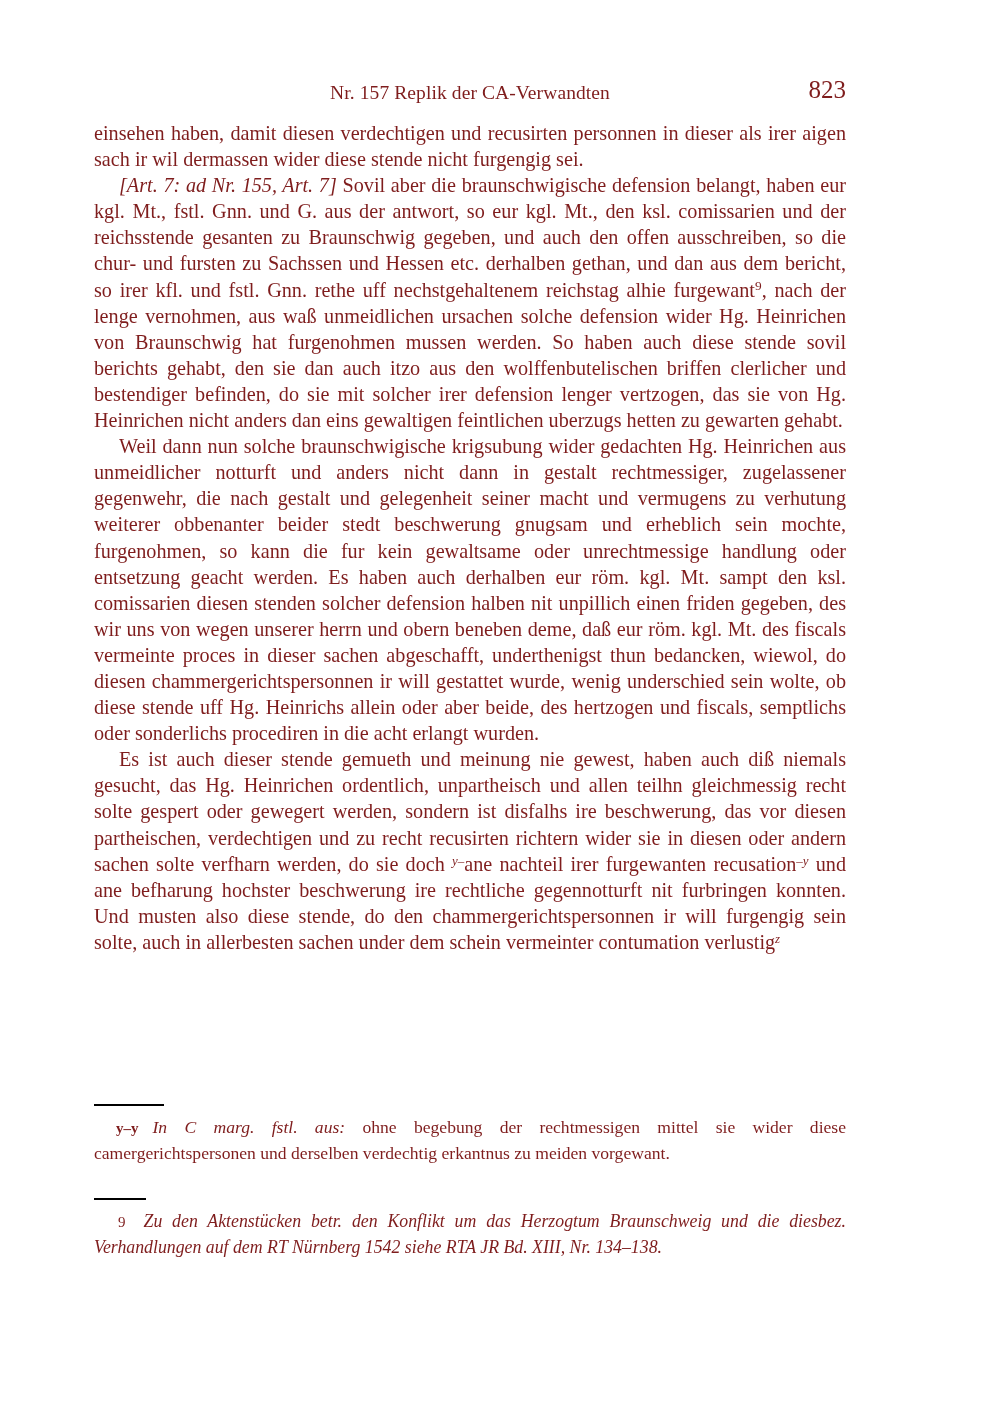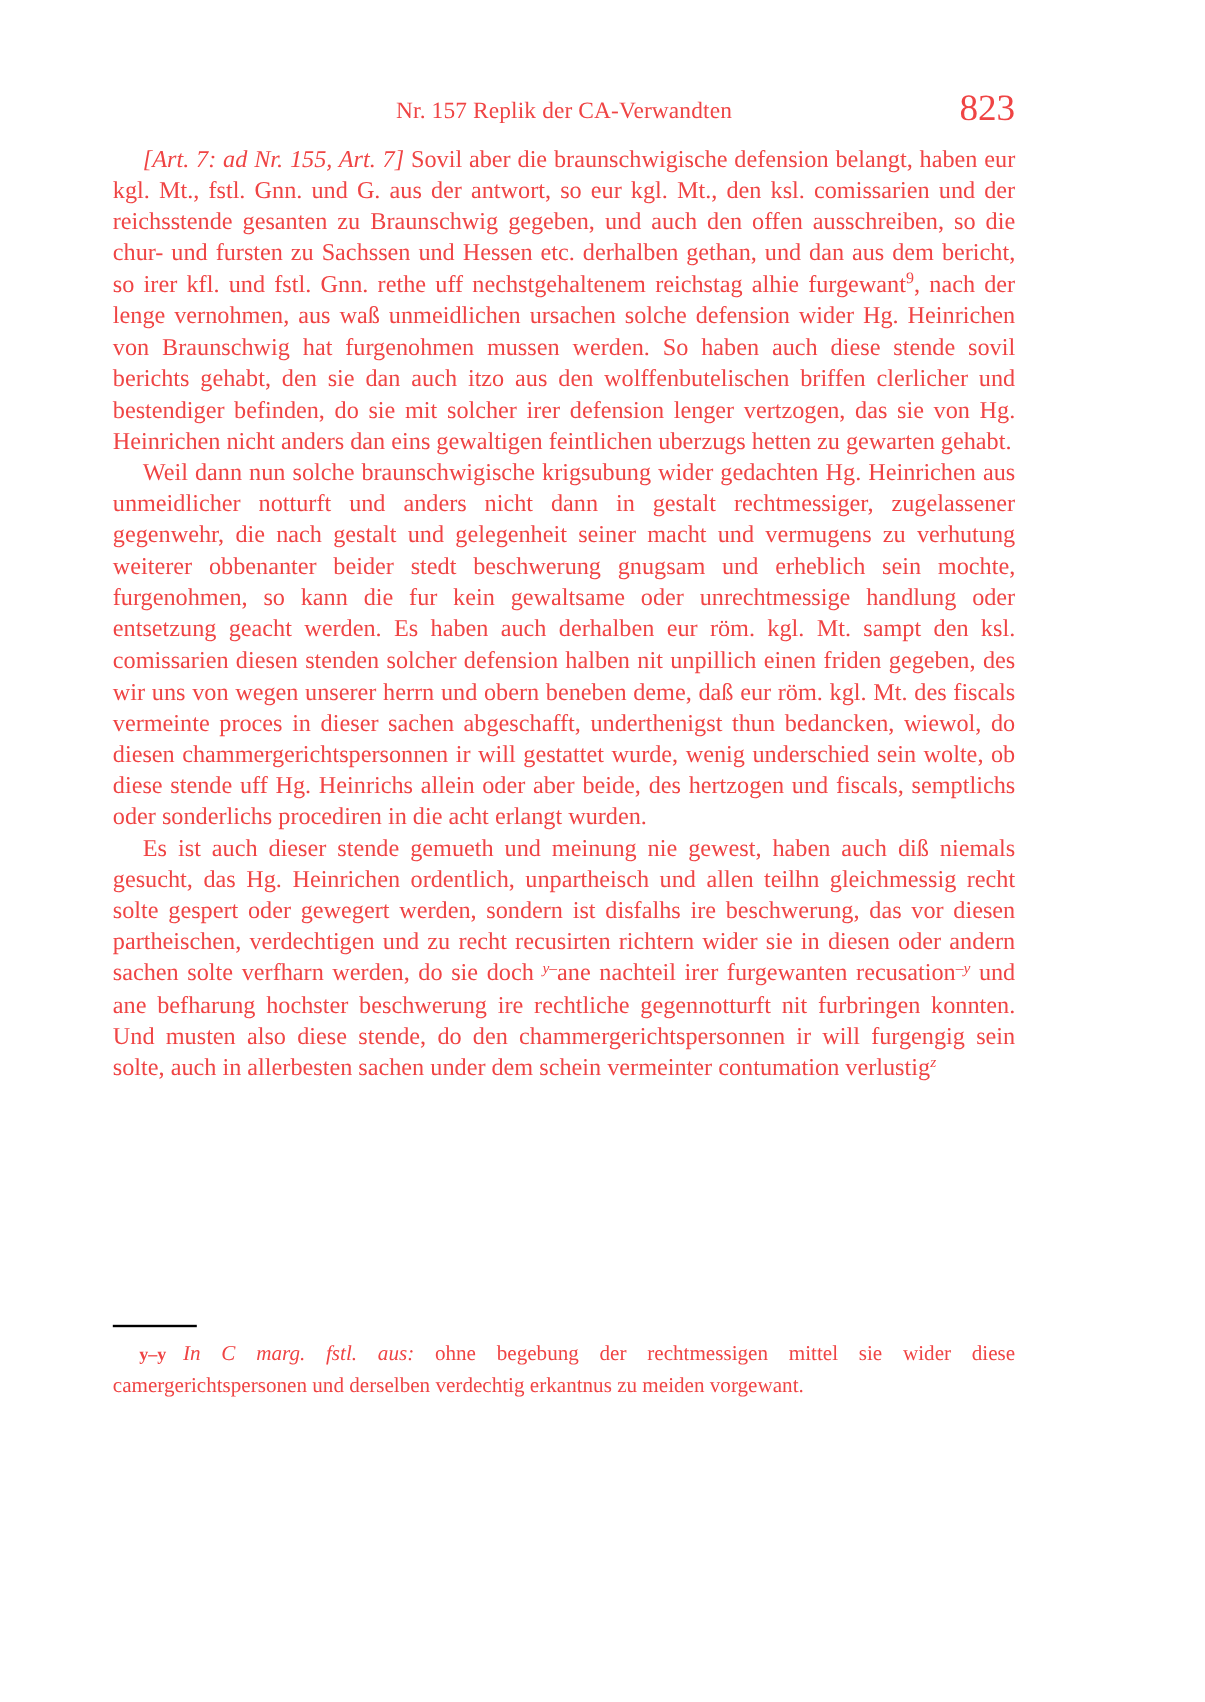--- a/index.html
+++ b/index.html
@@ -8,21 +8,21 @@
     padding: 0;
     background: #ffffff;
   }
 
   .page {
     position: relative;
     width: 1004px;
     height: 1418px;
     margin: 0 auto;
     background: #ffffff;
-    color: #ef4444;
+    color: #7f1d1d;
     font-family: "Liberation Serif", "DejaVu Serif", serif;
     box-sizing: border-box;
     overflow: hidden;
   }
 
   
   .running-head {
     position: absolute;
     left: 94px;
     right: 158px;
@@ -37,21 +37,21 @@
     line-height: 26px;
     letter-spacing: 0.1px;
   }
 
   .page-number {
     position: absolute;
     right: 158px;
     top: 74px;
     width: 90px;
     text-align: right;
-    font-size: 31px;
+    font-size: 25px;
     line-height: 32px;
   }
 
   
   .textblock {
     position: absolute;
     left: 94px;
     top: 120px;
     width: 752px;
   }
@@ -172,20 +172,23 @@
 
 <div class="page">
 
   <div class="running-head">
     <span class="running-head-title">Nr. 157 Replik der CA-Verwandten</span>
   </div>
   <div class="page-number">823</div>
 
   <div class="textblock">
 
+    <p class="para">
+      <span>einsehen haben, damit diesen verdechtigen und recusirten personnen in dieser als irer aigen sach ir wil dermassen wider diese stende nicht furgengig sei.</span>
+    </p>
 
     <p class="para indent">
       <span class="italic">[Art. 7: ad Nr. 155, Art. 7]</span><span> Sovil aber die braunschwigische defension belangt, haben eur kgl. Mt., fstl. Gnn. und G. aus der antwort, so eur kgl. Mt., den ksl. comissarien und der reichsstende gesanten zu Braunschwig gegeben, und auch den offen ausschreiben, so die chur- und fursten zu Sachssen und Hessen etc. derhalben gethan, und dan aus dem bericht, so irer kfl. und fstl. Gnn. rethe uff nechstgehaltenem reichstag alhie furgewant</span><sup class="note-ref">9</sup><span>, nach der lenge vernohmen, aus waß unmeidlichen ursachen solche defension wider Hg. Heinrichen von Braunschwig hat furgenohmen mussen werden. So haben auch diese stende sovil berichts gehabt, den sie dan auch itzo aus den wolffenbutelischen briffen clerlicher und bestendiger befinden, do sie mit solcher irer defension lenger vertzogen, das sie von Hg. Heinrichen nicht anders dan eins gewaltigen feintlichen uberzugs hetten zu gewarten gehabt.</span>
     </p>
 
     <p class="para indent">
       <span>Weil dann nun solche braunschwigische krigsubung wider gedachten Hg. Heinrichen aus unmeidlicher notturft und anders nicht dann in gestalt rechtmessiger, zugelassener gegenwehr, die nach gestalt und gelegenheit seiner macht und vermugens zu verhutung weiterer obbenanter beider stedt beschwerung gnugsam und erheblich sein mochte, furgenohmen, so kann die fur kein gewaltsame oder unrechtmessige handlung oder entsetzung geacht werden. Es haben auch derhalben eur röm. kgl. Mt. sampt den ksl. comissarien diesen stenden solcher defension halben nit unpillich einen friden gegeben, des wir uns von wegen unserer herrn und obern beneben deme, daß eur röm. kgl. Mt. des fiscals vermeinte proces in dieser sachen abgeschafft, underthenigst thun bedancken, wiewol, do diesen chammergerichtspersonnen ir will gestattet wurde, wenig underschied sein wolte, ob diese stende uff Hg. Heinrichs allein oder aber beide, des hertzogen und fiscals, semptlichs oder sonderlichs procediren in die acht erlangt wurden.</span>
     </p>
 
     <p class="para indent">
@@ -196,14 +199,21 @@
 
   <div class="apparatus">
     <div class="rule"></div>
 
     <p class="app-entry">
       <span class="lemma"><sup>y–y</sup></span><span class="app-src">In C marg. fstl. aus:</span><span> ohne begebung der rechtmessigen mittel sie wider diese camergerichtspersonen und derselben verdechtig erkantnus zu meiden vorgewant.</span>
     </p>
 
   </div>
 
+  <div class="footnotes">
+    <div class="rule footnote-rule"></div>
+
+    <p class="footnote">
+      <span class="fn-num"><sup>9</sup></span><span>Zu den Aktenstücken betr. den Konflikt um das Herzogtum Braunschweig und die diesbez. Verhandlungen auf dem RT Nürnberg 1542 siehe RTA JR Bd. XIII, Nr. 134–138.</span>
+    </p>
+  </div>
 
 </div>
 
 </body></html>

